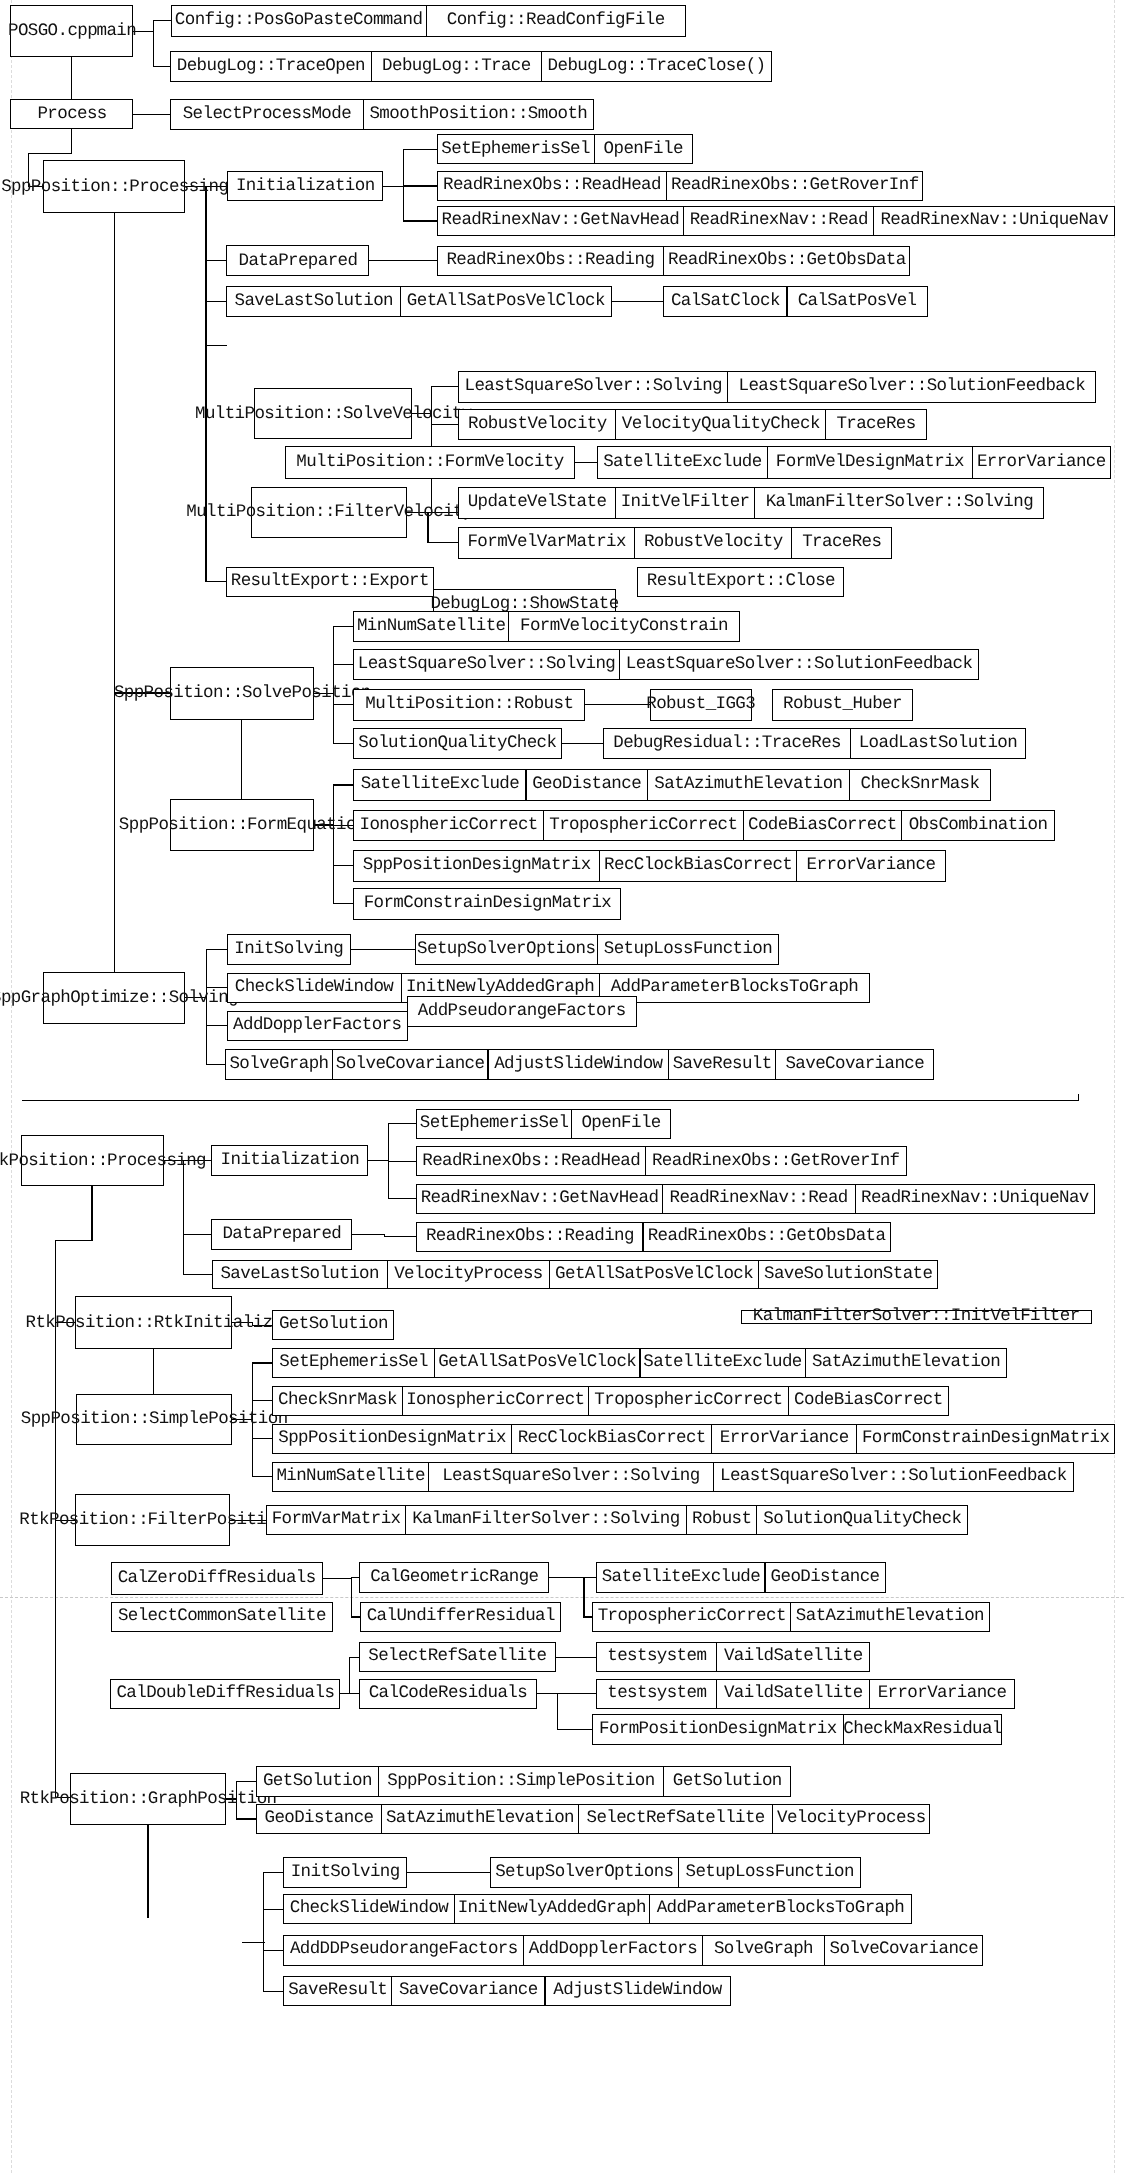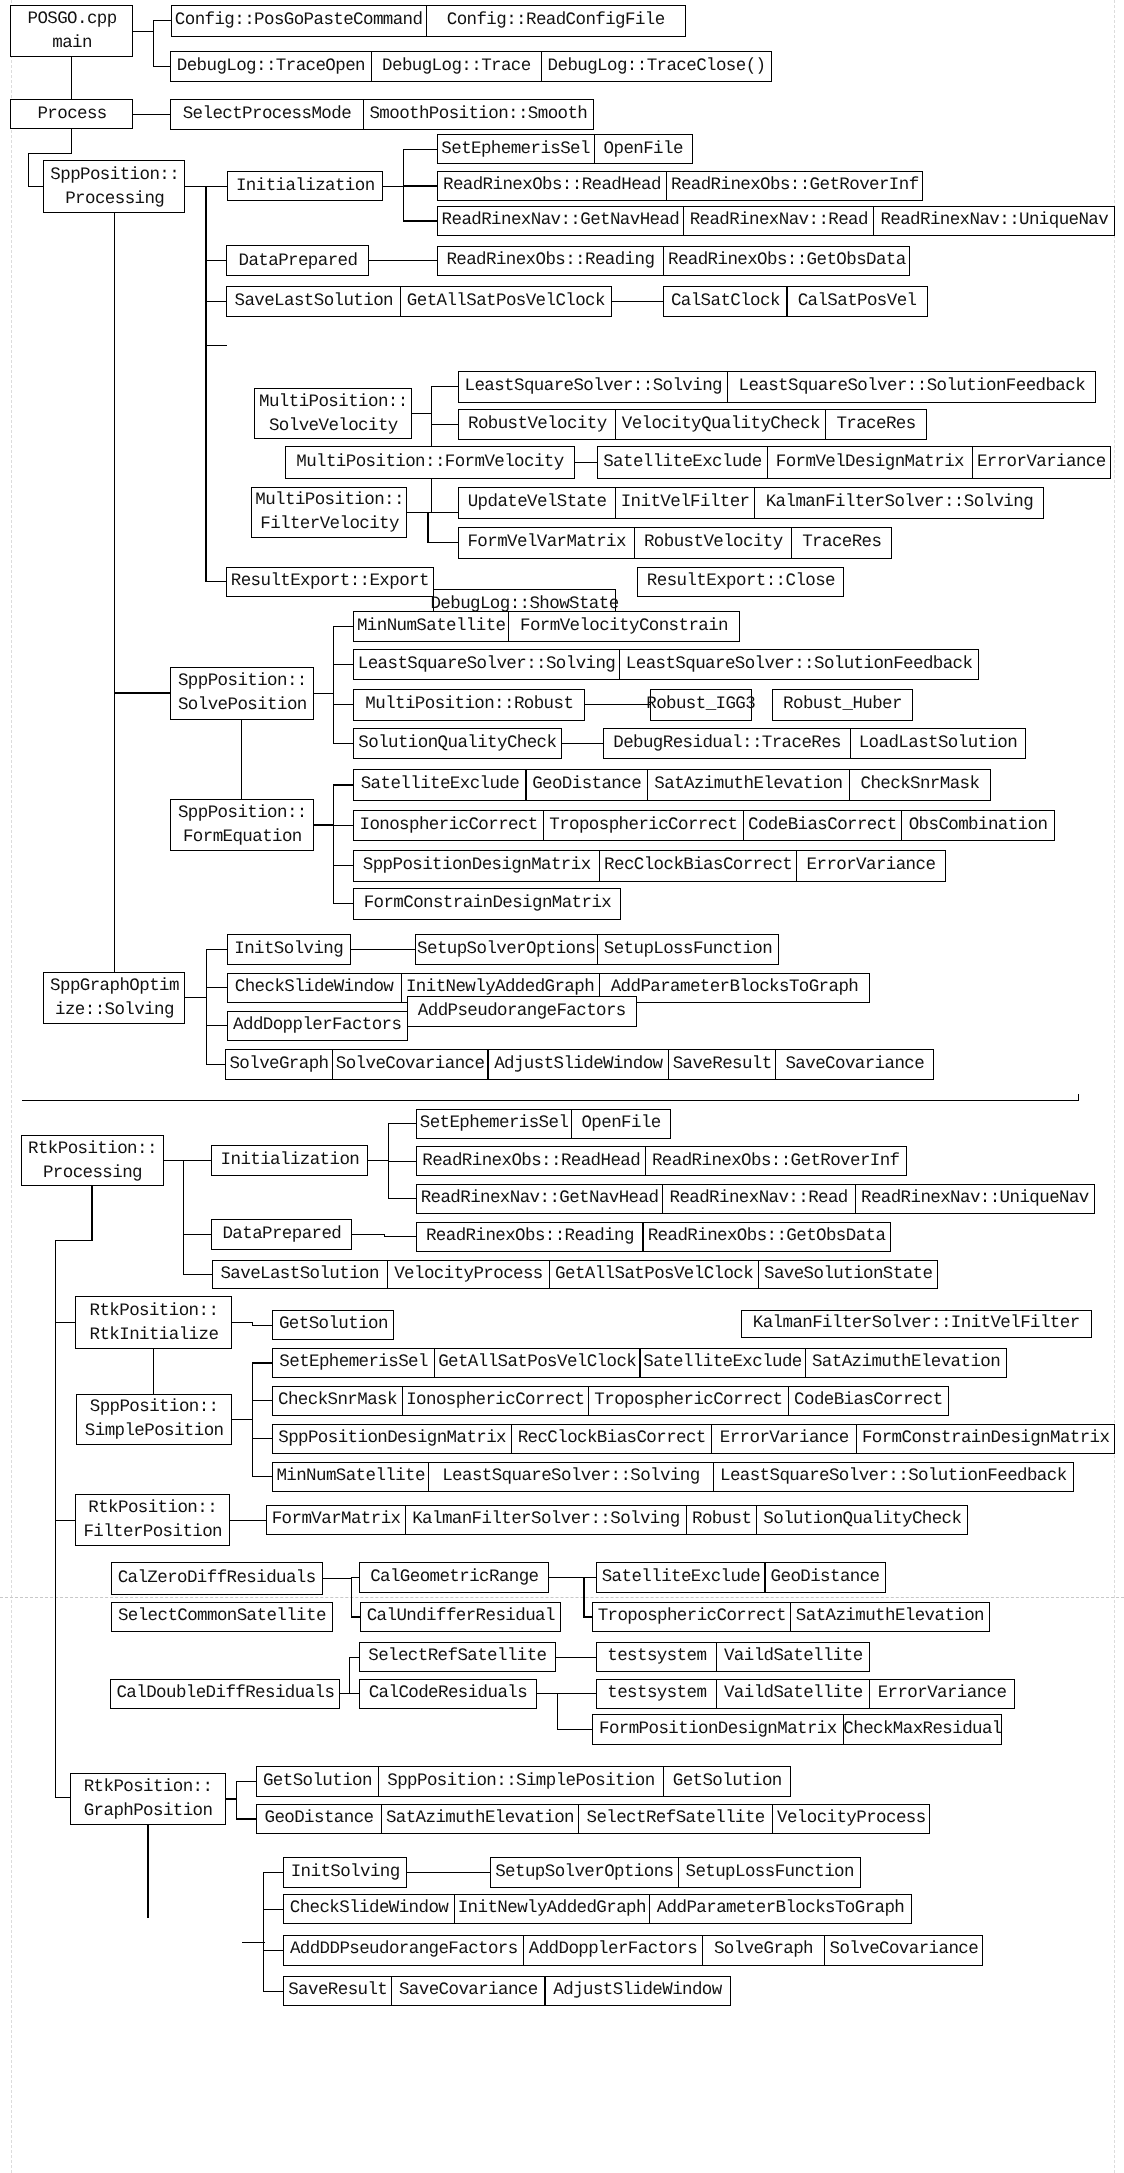--- a/index.html
+++ b/index.html
@@ -9,21 +9,21 @@
      font-family:"Liberation Mono","DejaVu Sans Mono",monospace;
      -webkit-font-smoothing:antialiased;text-rendering:geometricPrecision;}
 #sheet{transform:translateZ(0);}
 #sheet{position:absolute;left:0;top:0;width:1124px;height:2173px;}
 .pagerule{position:absolute;background:transparent;}
 .vrule{width:0;border-left:1px dashed #dcdcdc;}
 .hrule{height:0;border-top:1px dashed #c8c8c8;}
 .seg{position:absolute;background:#000;}
 .nodebox,.cell{position:absolute;box-sizing:border-box;border:1px solid #000;background:#fff;
     font-size:17.5px;letter-spacing:-0.6px;line-height:1.0;color:#111;text-align:center;white-space:pre;}
-.nodebox{display:flex;flex-direction:column;align-items:center;justify-content:center;line-height:24px;}
+.nodebox{display:flex;flex-direction:row;align-items:center;justify-content:center;line-height:24px;}
 .nodebox span{display:block;}
 .cell{display:flex;align-items:center;justify-content:center;}
 .cell span,.nodebox span{margin-right:-0.6px;}
 
 </style>
 </head>
 <body>
 
 <div id="sheet">
   <div class="pagerule vrule" style="left:10.5px;top:0;height:2173px"></div>
@@ -292,21 +292,21 @@
   <div class="cell" style="left:416.4px;top:1183.7px;width:246.2px;height:30.3px">ReadRinexNav::GetNavHead</div>
   <div class="cell" style="left:661.6px;top:1183.7px;width:194.1px;height:30.3px">ReadRinexNav::Read</div>
   <div class="cell" style="left:854.7px;top:1183.7px;width:240.4px;height:30.3px">ReadRinexNav::UniqueNav</div>
   <div class="cell" style="left:416.4px;top:1221.5px;width:227.1px;height:30.3px">ReadRinexObs::Reading</div>
   <div class="cell" style="left:642.5px;top:1221.5px;width:248.1px;height:30.3px">ReadRinexObs::GetObsData</div>
   <div class="cell" style="left:211.6px;top:1259.5px;width:176.1px;height:29.8px">SaveLastSolution</div>
   <div class="cell" style="left:386.7px;top:1259.5px;width:163.6px;height:29.8px">VelocityProcess</div>
   <div class="cell" style="left:549.3px;top:1259.5px;width:209.7px;height:29.8px">GetAllSatPosVelClock</div>
   <div class="cell" style="left:758.0px;top:1259.5px;width:180.4px;height:29.8px">SaveSolutionState</div>
   <div class="cell" style="left:272.3px;top:1309.8px;width:122.2px;height:30.6px">GetSolution</div>
-  <div class="cell" style="left:740.8px;top:1309.8px;width:350.8px;height:28px">KalmanFilterSolver::InitVelFilter</div>
+  <div class="cell" style="left:740.8px;top:1309.8px;width:350.8px;height:14px">KalmanFilterSolver::InitVelFilter</div>
   <div class="cell" style="left:272.3px;top:1348.1px;width:162.6px;height:29.8px">SetEphemerisSel</div>
   <div class="cell" style="left:433.9px;top:1348.1px;width:206.6px;height:29.8px">GetAllSatPosVelClock</div>
   <div class="cell" style="left:639.5px;top:1348.1px;width:166.1px;height:29.8px">SatelliteExclude</div>
   <div class="cell" style="left:804.6px;top:1348.1px;width:202.9px;height:29.8px">SatAzimuthElevation</div>
   <div class="cell" style="left:272.3px;top:1385.6px;width:130.3px;height:30.1px">CheckSnrMask</div>
   <div class="cell" style="left:401.6px;top:1385.6px;width:187.5px;height:30.1px">IonosphericCorrect</div>
   <div class="cell" style="left:588.1px;top:1385.6px;width:200.7px;height:30.1px">TroposphericCorrect</div>
   <div class="cell" style="left:787.8px;top:1385.6px;width:161.1px;height:30.1px">CodeBiasCorrect</div>
   <div class="cell" style="left:272.3px;top:1423.5px;width:239.7px;height:30.2px">SppPositionDesignMatrix</div>
   <div class="cell" style="left:511.0px;top:1423.5px;width:201.4px;height:30.2px">RecClockBiasCorrect</div>

